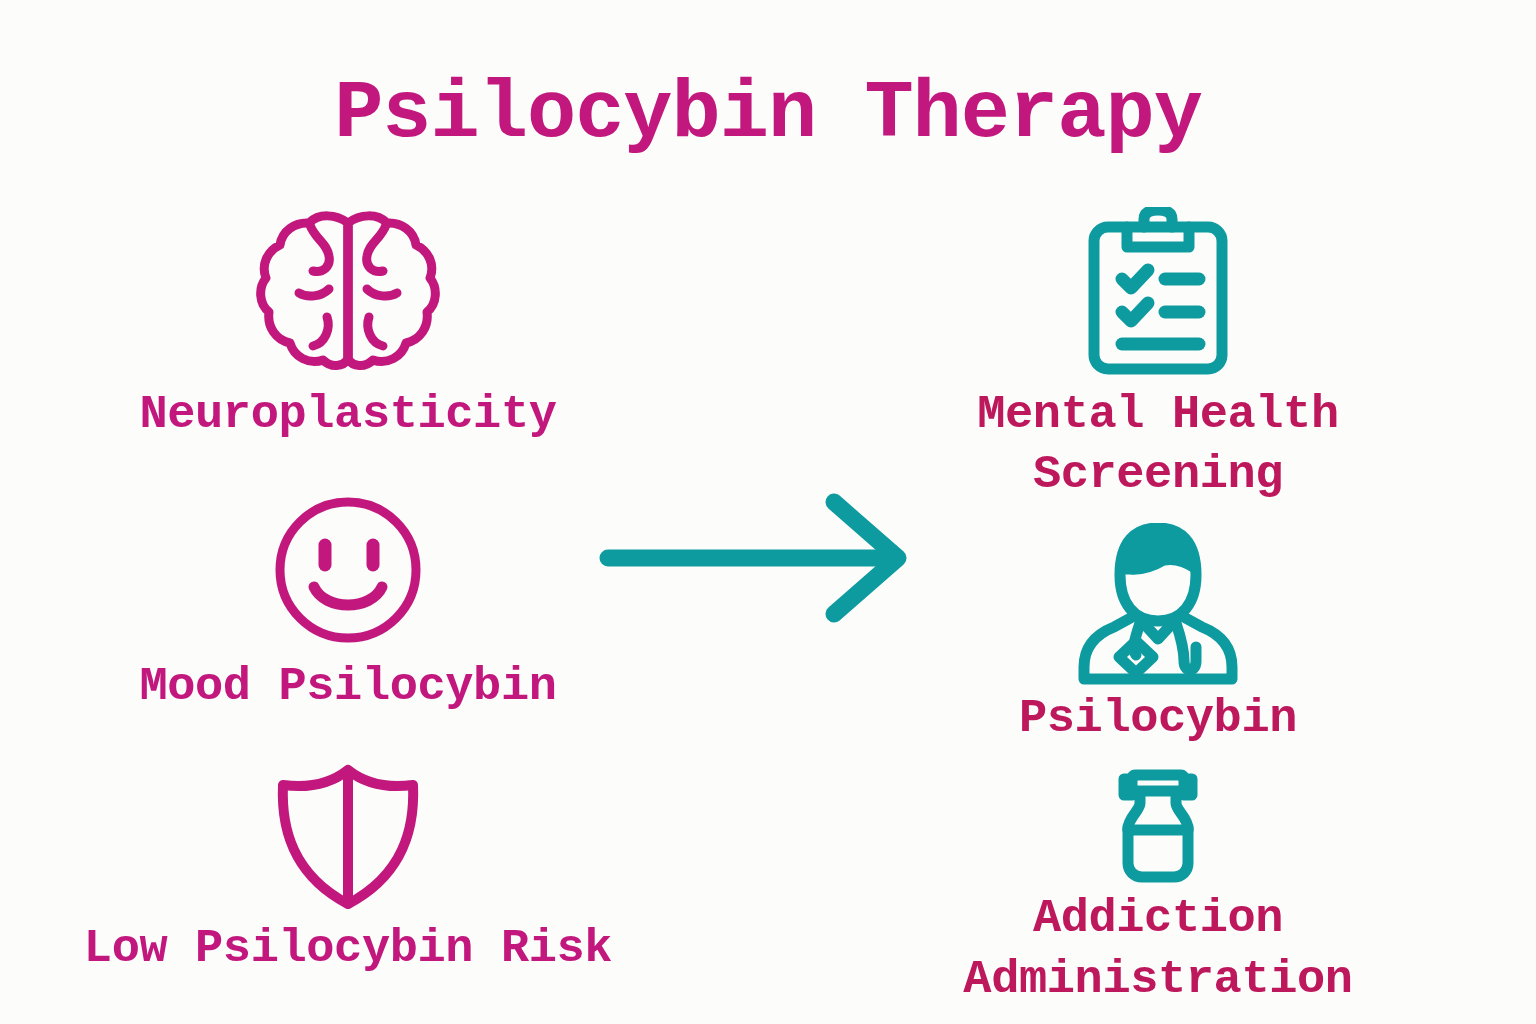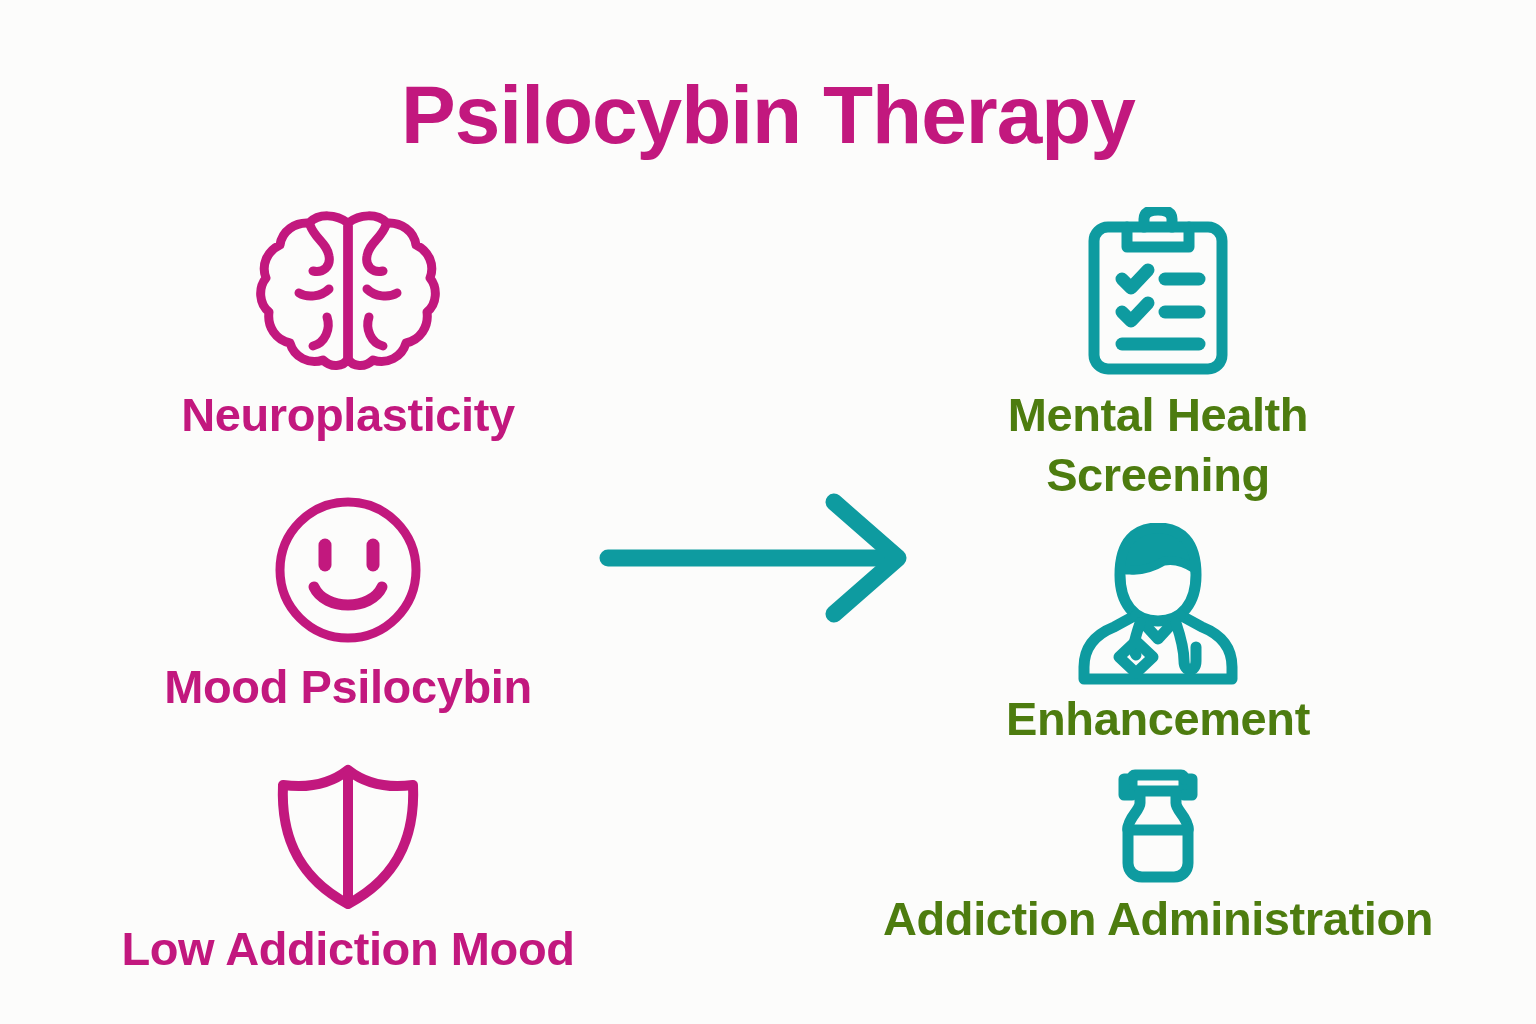--- a/index.html
+++ b/index.html
@@ -12,20 +12,21 @@
     background: #fcfcfb;
     font-family: "Liberation Sans", sans-serif;
     overflow: hidden;
     position: relative;
   }
 
   .canvas {
     position: relative;
     width: 1436px;
     height: 1024px;
+    font-family: Liberation Mono, monospace;
   }
 
   
   .title {
     position: absolute;
     top: 72px;
     left: 0;
     width: 1536px;
     text-align: center;
     font-size: 82px;
@@ -63,21 +64,21 @@
 
   .label {
     text-align: center;
     font-size: 47px;
     font-weight: 600;
     line-height: 1.28;
     letter-spacing: -0.4px;
     white-space: pre-line;
   }
   .label.pink { color: #c2187e; }
-  .label.teal { color: #4d7c0f; }
+  .label.teal { color: #be185d; }
 
   
   .l-item-0 .icon-wrap { height: 170px; margin-bottom: 10px; }
   .l-item-1 .icon-wrap { height: 152px; margin-top: 48px; margin-bottom: 12px; }
   .l-item-2 .icon-wrap { height: 150px; margin-top: 44px; margin-bottom: 8px; }
 
   
   .r-item-0 .icon-wrap { height: 172px; margin-bottom: 8px; }
   .r-item-1 .icon-wrap { height: 168px; margin-top: 12px; margin-bottom: 4px; }
   .r-item-2 .icon-wrap { height: 118px; margin-top: 16px; margin-bottom: 6px; }
@@ -154,21 +155,21 @@
       <div class="icon-wrap">
         <svg width="150" height="148" viewBox="0 0 150 148" fill="none" stroke="#c2187e" stroke-width="10" stroke-linecap="round" stroke-linejoin="round">
           <path d="M75 7
                    C 56 22, 32 25, 10 22
                    C 8 66, 20 112, 75 141
                    C 130 112, 142 66, 140 22
                    C 118 25, 94 22, 75 7 Z"></path>
           <line x1="75" y1="9" x2="75" y2="139"></line>
         </svg>
       </div>
-      <div class="label pink">Low Addiction Mood</div>
+      <div class="label pink">Low Psilocybin Risk</div>
     </div>
   </div>
 
   <div class="arrow">
     <svg width="330" height="152" viewBox="0 0 330 152" fill="none" stroke="#0e9ba0" stroke-width="17" stroke-linecap="round" stroke-linejoin="round">
       <line x1="14" y1="70" x2="300" y2="70"></line>
       <polyline points="240,14 304,70 240,126"></polyline>
     </svg>
   </div>
 
@@ -224,21 +225,21 @@
                    L106 92"></path>
 
           <path d="M62 92 L84 116 L106 92"></path>
 
           <path d="M66 100 C 60 118, 58 126, 62 132"></path>
           <polygon points="62,132 79,148 62,164 45,148" transform="translate(0,-14)"></polygon>
 
           <path d="M102 100 C 108 118, 110 128, 110 138 C 110 150, 122 150, 122 138 L122 124"></path>
         </svg>
       </div>
-      <div class="label teal">Enhancement</div>
+      <div class="label teal">Psilocybin</div>
     </div>
 
     <div class="item r-item-2">
       <div class="icon-wrap">
         <svg width="96" height="114" viewBox="0 0 96 114" fill="none" stroke="#0e9ba0" stroke-width="11" stroke-linecap="round" stroke-linejoin="round">
 
           <rect x="22" y="6" width="52" height="16" rx="3"></rect>
 
           <path d="M22 10 L14 10 L14 26 L22 26"></path>
           <path d="M74 10 L82 10 L82 26 L74 26"></path>

